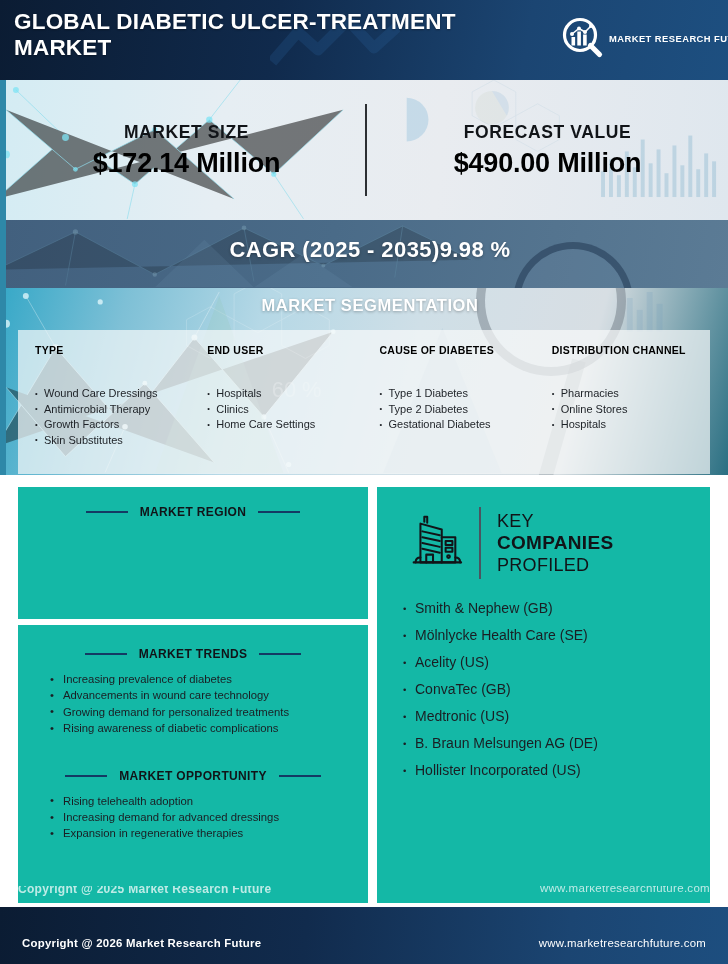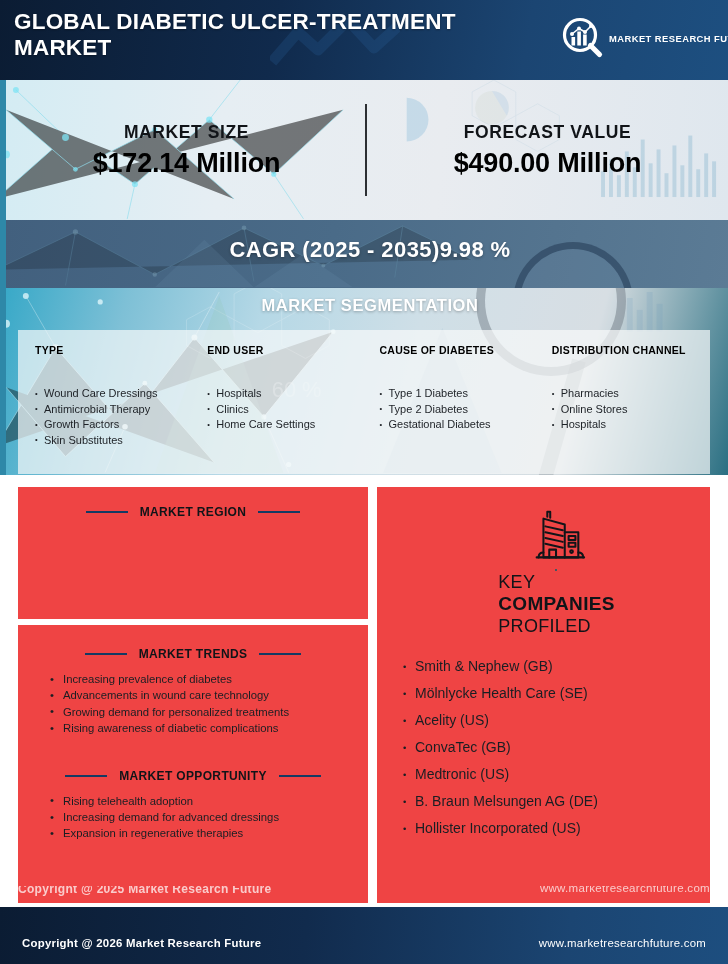--- a/index.html
+++ b/index.html
@@ -216,21 +216,21 @@
 
   
   .lower {
     position: absolute;
     left: 0; top: 475px;
     width: 728px; height: 440px;
     background: #ffffff;
   }
   .panel {
     position: absolute;
-    background: #ef4444;
+    background: #14b8a6;
   }
   .p-region   { left: 18px;  top: 12px;  width: 350px; height: 132px; }
   .p-trends   { left: 18px;  top: 150px; width: 350px; height: 278px; }
   .p-comp     { left: 377px; top: 12px;  width: 333px; height: 416px; }
 
   .sec-head {
     display: flex;
     align-items: center;
     justify-content: center;
     gap: 12px;
@@ -264,21 +264,20 @@
     position: absolute;
     left: 0; top: -.5px;
     font-size: 11.3px;
   }
 
   
   .comp-head {
     display: flex;
     align-items: center;
     padding: 20px 0 0 26px;
-    flex-direction: column;
   }
   .comp-icon { width: 62px; height: 62px; flex: 0 0 62px; }
   .comp-bar {
     width: 2px; height: 72px;
     background: #4a5560;
     margin: 0 16px 0 14px;
     flex: 0 0 2px;
   }
   .comp-title { color: #111418; line-height: 22px; }
   .comp-title .l1 { font-size: 18px; font-weight: normal; letter-spacing: .3px; }

